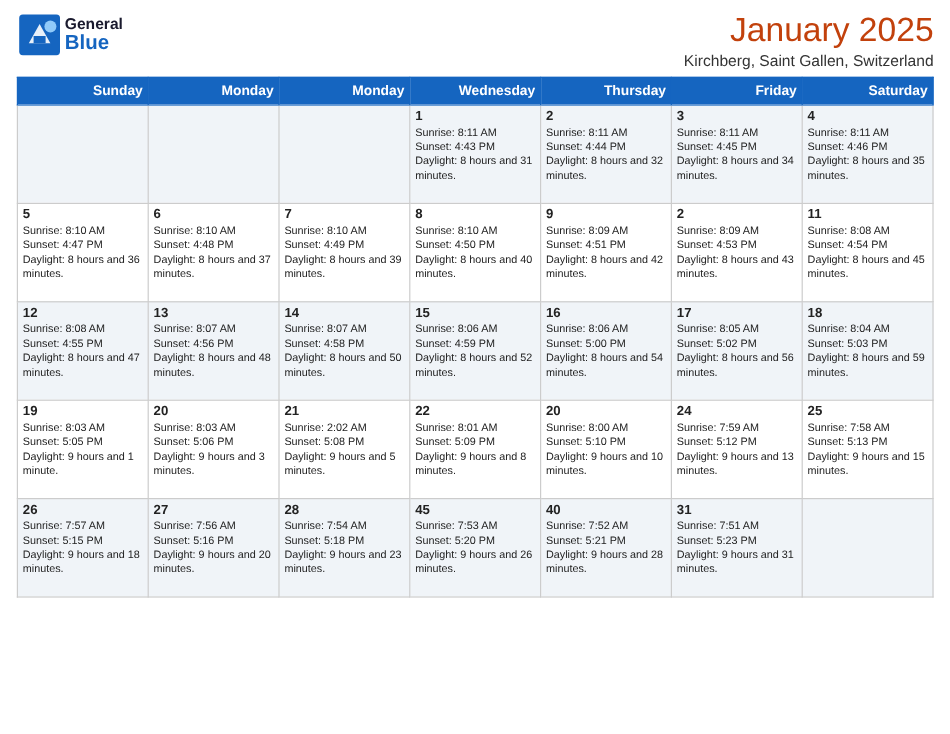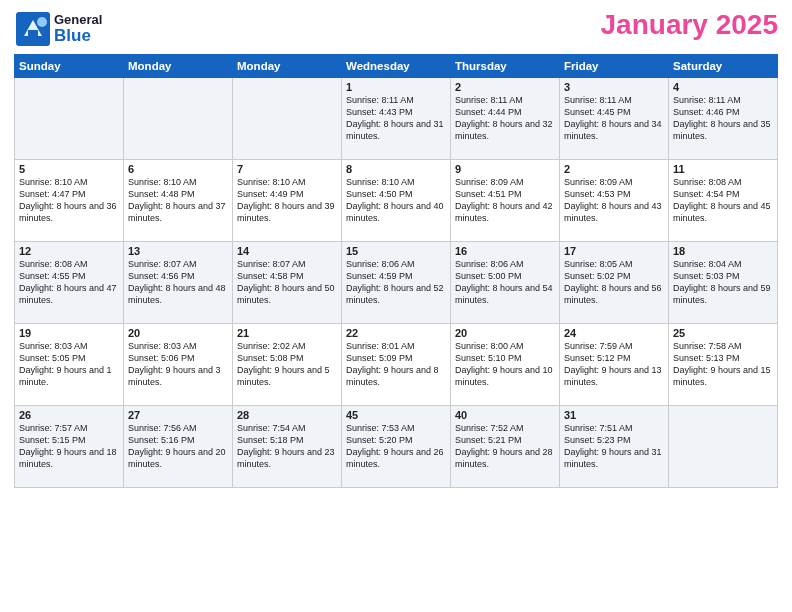--- a/index.html
+++ b/index.html
@@ -41,41 +41,41 @@
     .logo-blue {
       font-size: 17px;
       font-weight: bold;
       color: #1565c0;
     }
     .title-block {
       text-align: right;
     }
     .month-title {
       font-size: 28px;
-      font-weight: bold;
-      color: #ec4899;
+      font-weight: normal;
+      color: #c2410c;
       line-height: 1.1;
     }
     .location-title {
       font-size: 13px;
       color: #333;
       margin-top: 2px;
     }
     .calendar {
       width: 100%;
       border-collapse: collapse;
       border: 1px solid #ccc;
     }
     .calendar th {
       background: #1565c0;
       color: #fff;
       font-size: 11.5px;
       font-weight: bold;
       padding: 5px 4px;
-      text-align: left;
+      text-align: right;
       border: 1px solid #1565c0;
     }
     .calendar td {
       border: 1px solid #ccc;
       vertical-align: top;
       padding: 3px 4px;
       font-size: 9.5px;
       color: #222;
       width: calc(100% / 7);
       min-height: 70px;
@@ -116,20 +116,21 @@
         <rect x="14" y="20" width="10" height="6" fill="#1565c0"></rect>
         <circle cx="28" cy="12" r="5" fill="#90caf9"></circle>
       </svg>
       <div class="logo-label">
         <span class="logo-general">General</span>
         <span class="logo-blue">Blue</span>
       </div>
     </div>
     <div class="title-block">
       <div class="month-title">January 2025</div>
+      <div class="location-title">Kirchberg, Saint Gallen, Switzerland</div>
     </div>
   </div>
 
   <table class="calendar">
     <thead>
       <tr>
         <th>Sunday</th>
         <th>Monday</th>
         <th>Monday</th>
         <th>Wednesday</th>

